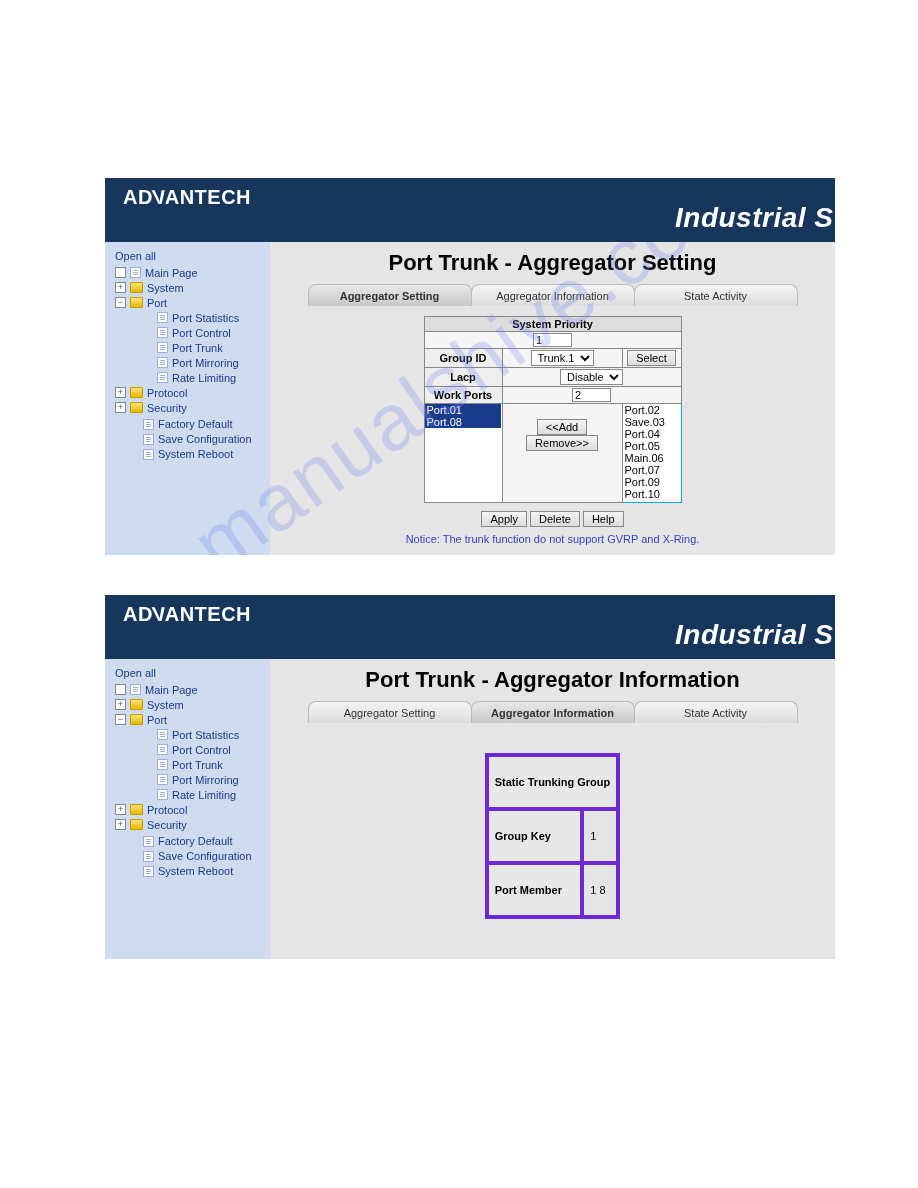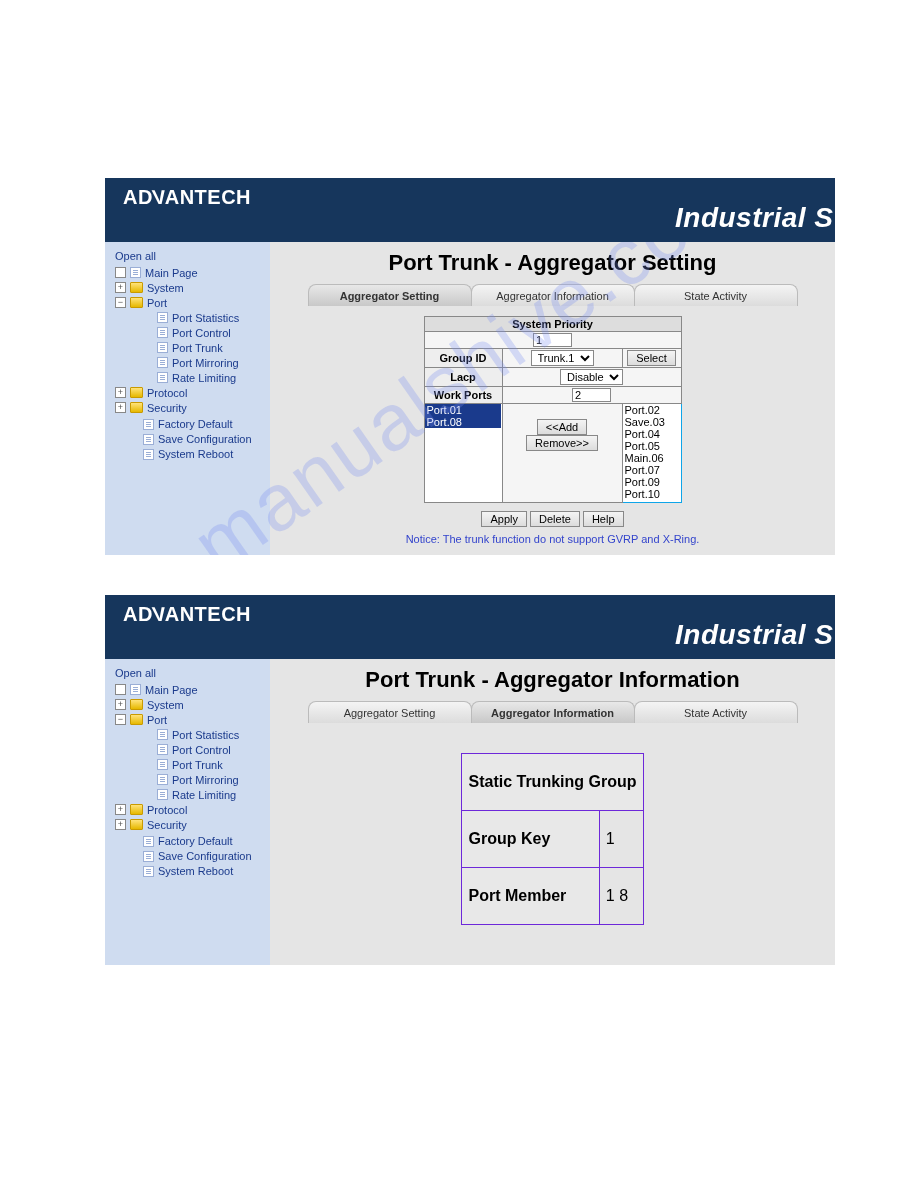--- a/index.html
+++ b/index.html
@@ -185,22 +185,22 @@
     font-size: 80px;
     color: rgba(120,140,240,0.28);
     font-weight: 300;
     pointer-events: none;
     letter-spacing: 2px;
     white-space: nowrap;
   }
   
   .info-tbl { border-collapse: collapse; margin: 30px auto; }
   .info-tbl th, .info-tbl td {
-    border: 1px solid #6d28d9;
-    font-size: 16px;
+    border: 4px solid #6d28d9;
+    font-size: 11px;
     padding: 19px 6px;
     text-align: left;
   }
   .info-tbl th { background: #e8e8e8; font-weight: bold; }
 </style>
 </head>
 <body>
 
 <div class="page">
 

